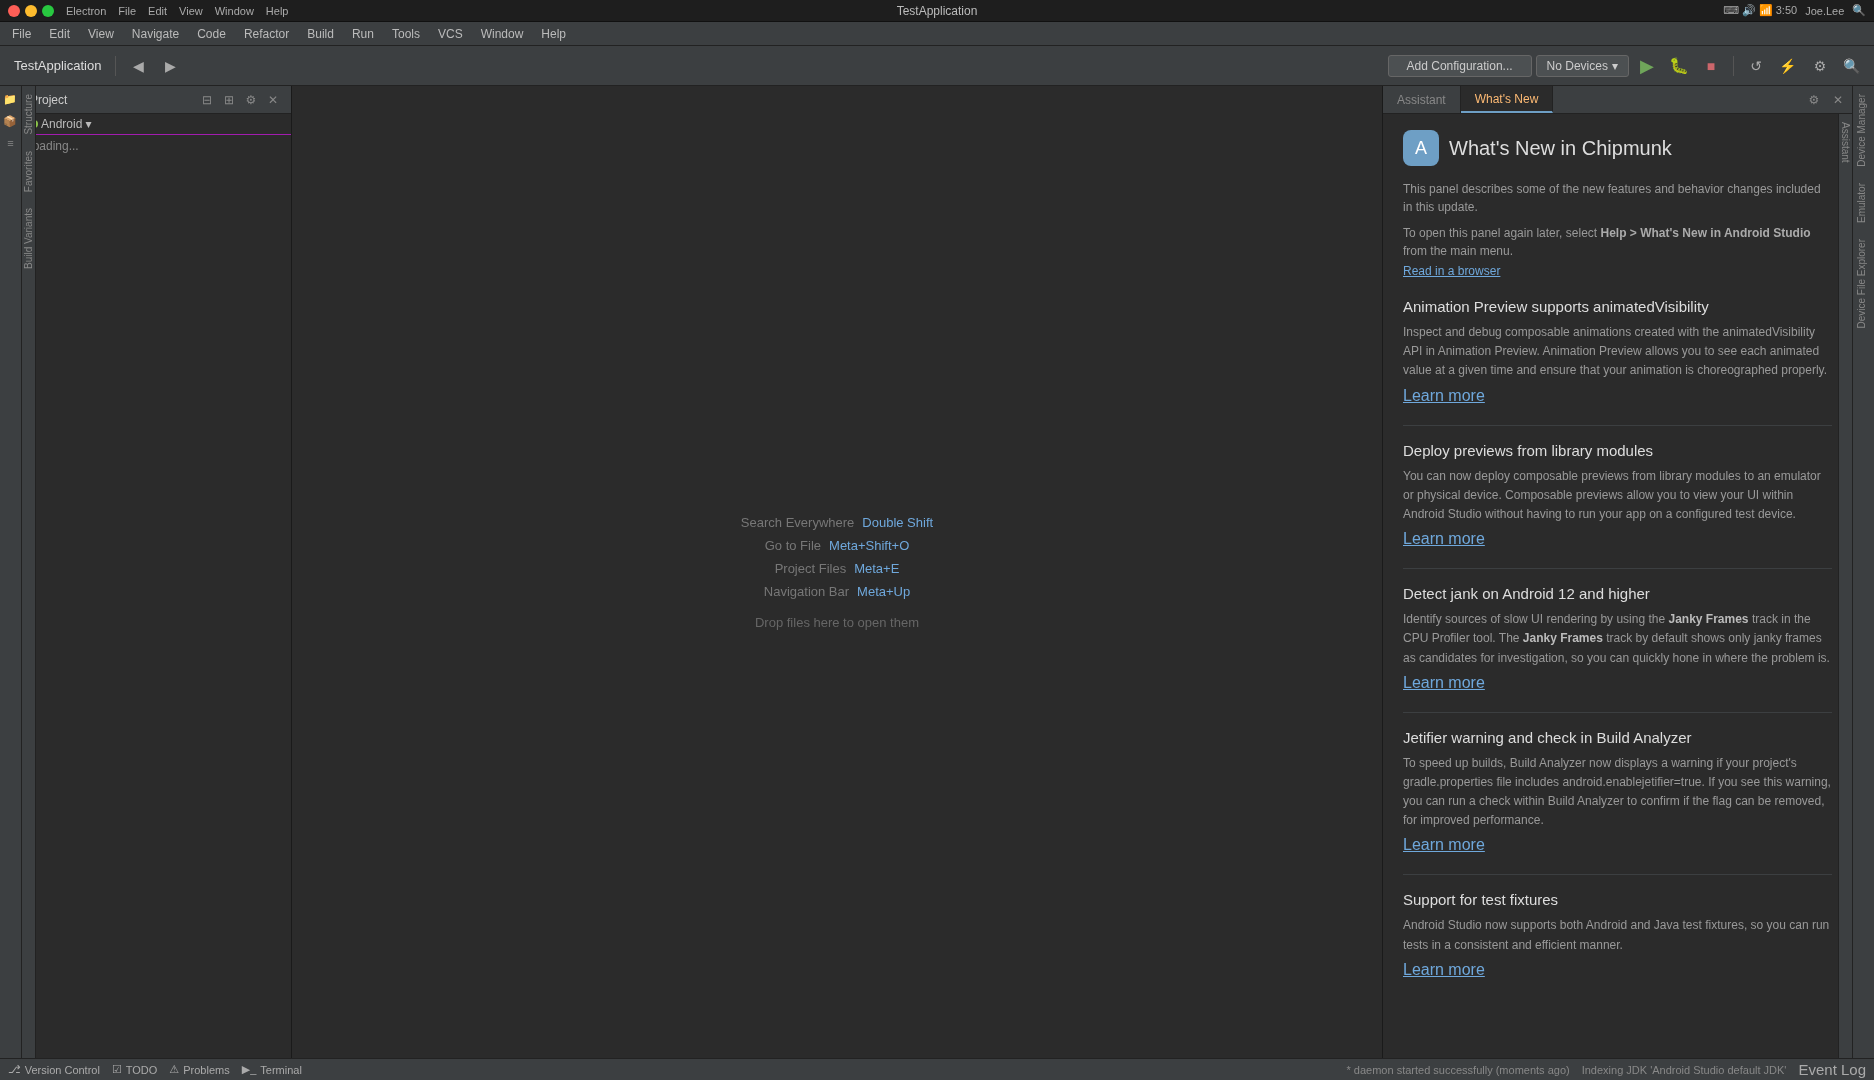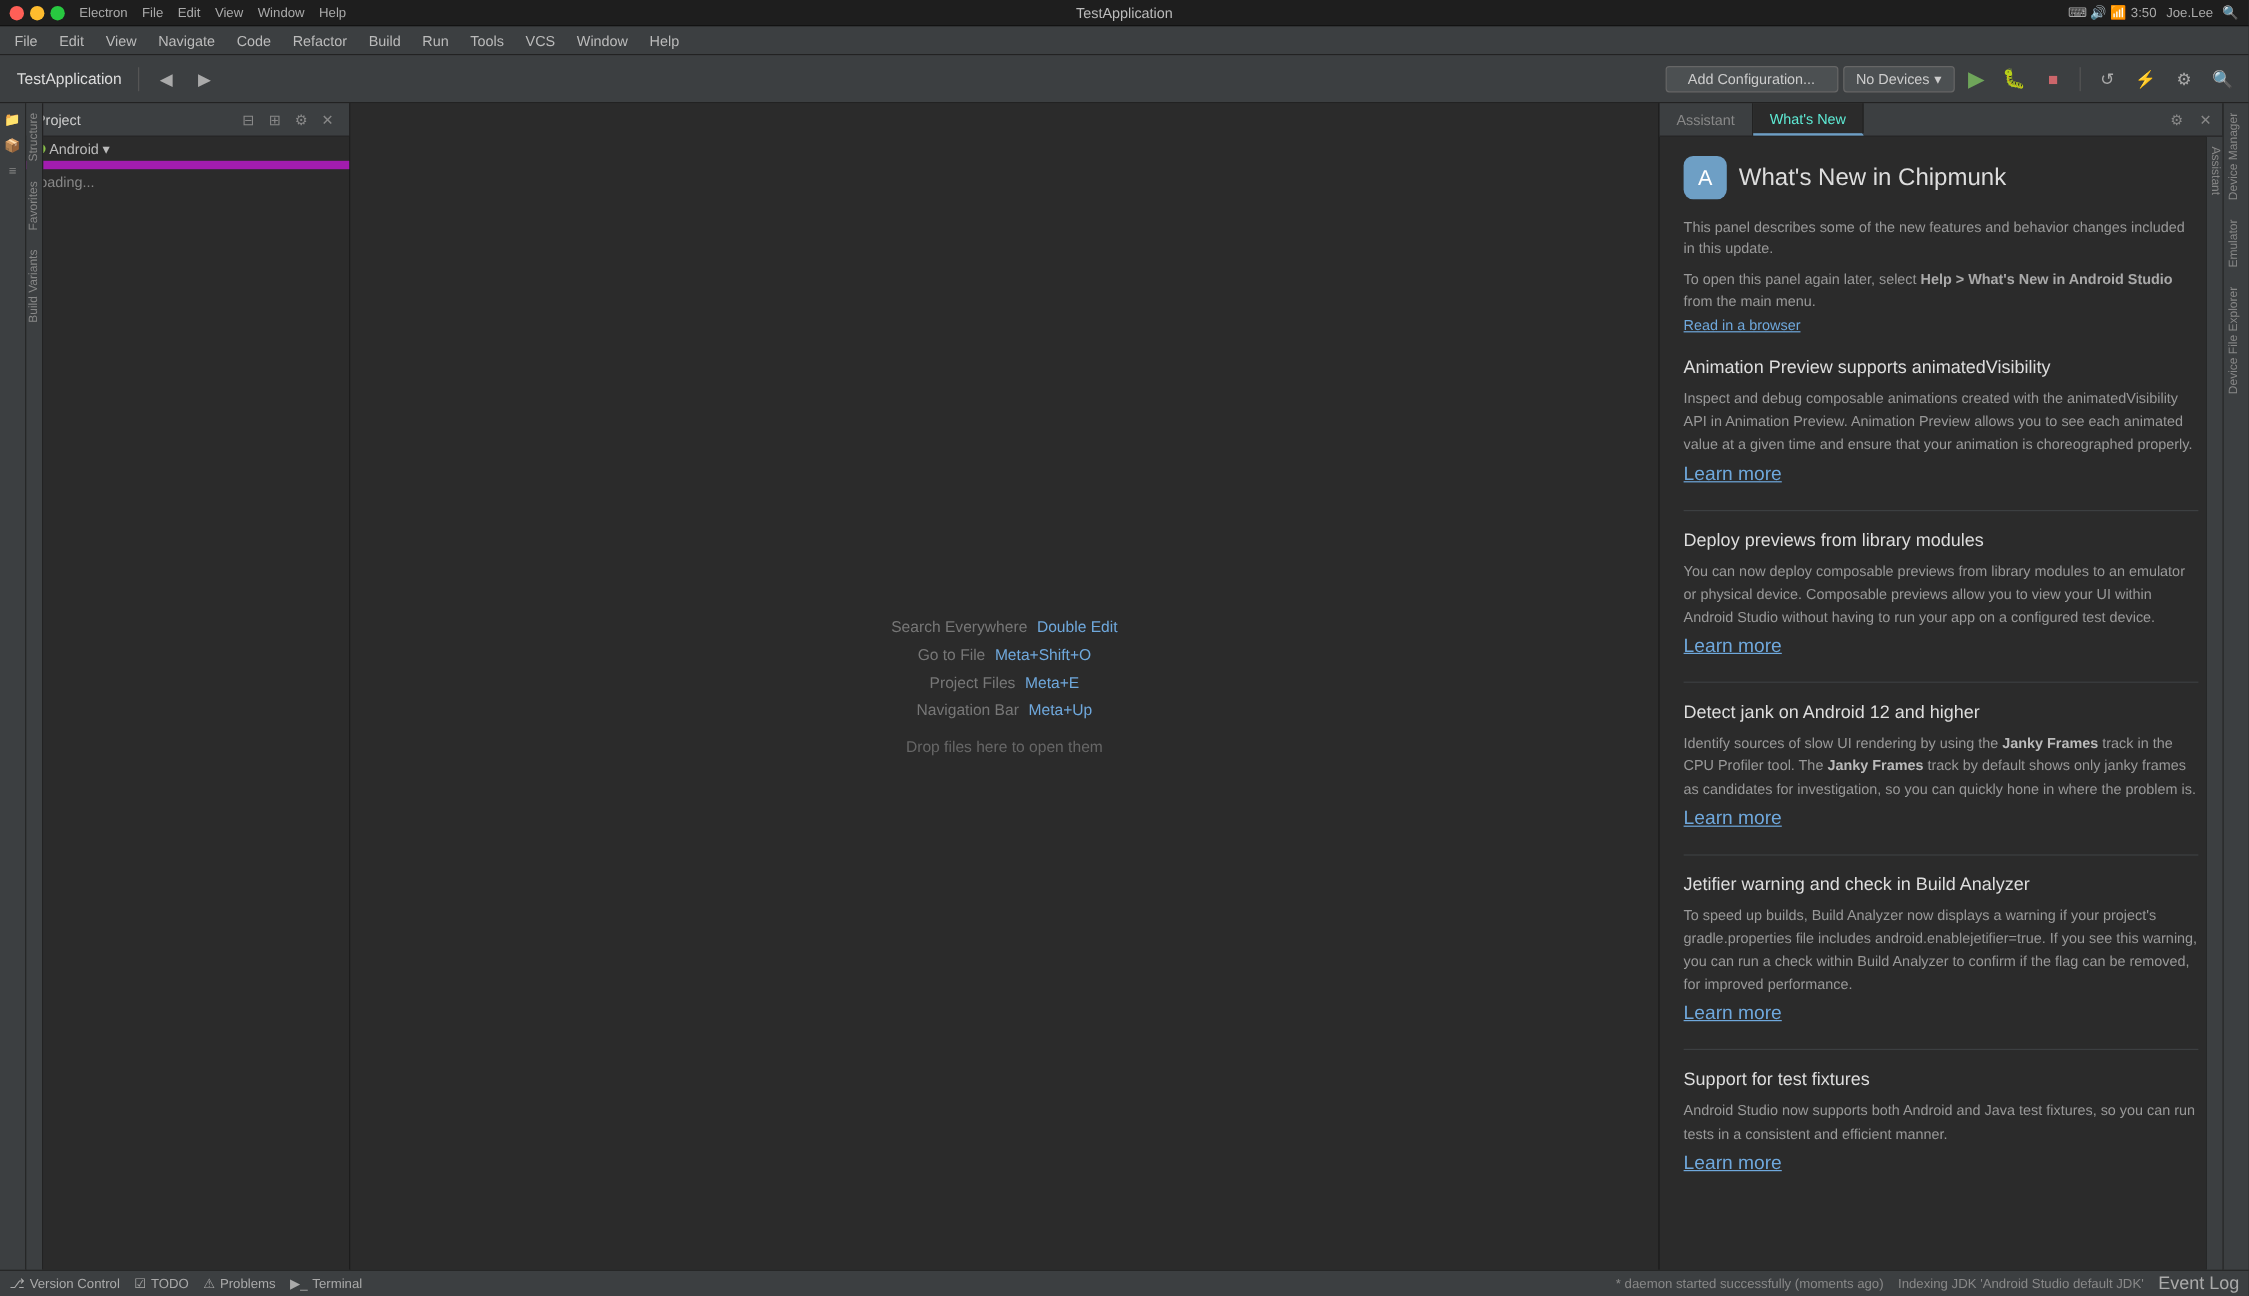--- a/index.html
+++ b/index.html
@@ -180,21 +180,21 @@
       justify-content: center;
     }
     .android-selector {
       display: flex;
       align-items: center;
       gap: 3px;
       padding: 3px 8px;
       font-size: 12px;
       color: #bbbbbb;
       background: #2b2b2b;
-      border-bottom: 7px solid #a21caf;
+      border-bottom: 1px solid #a21caf;
     }
     .android-dot { width: 8px; height: 8px; background: #8bc34a; border-radius: 50%; }
     .panel-content {
       flex: 1;
       padding: 4px 8px;
       font-size: 12px;
       color: #888;
     }
 
     
@@ -241,21 +241,21 @@
       padding: 0 14px;
       height: 100%;
       display: flex;
       align-items: center;
       font-size: 12px;
       color: #888;
       cursor: pointer;
       border-right: 1px solid #222;
     }
     .right-tab.active {
-      color: #5eead4;
+      color: #fdba74;
       background: #2b2b2b;
       border-bottom: 2px solid #6e9fc5;
     }
     .right-panel-content {
       flex: 1;
       overflow-y: auto;
       padding: 16px 20px;
     }
     .right-panel-header {
       display: flex;
@@ -464,21 +464,21 @@
       <span>▾</span>
     </div>
     <div class="panel-content">
       <span>loading...</span>
     </div>
   </div>
 
   <div class="editor-area">
     <div class="editor-shortcut-row">
       <span class="editor-shortcut-label">Search Everywhere</span>
-      <span class="shortcut-key">Double Edit</span>
+      <span class="shortcut-key">Double Shift</span>
     </div>
     <div class="editor-shortcut-row">
       <span class="editor-shortcut-label">Go to File</span>
       <span class="shortcut-key">Meta+Shift+O</span>
     </div>
     <div class="editor-shortcut-row">
       <span class="editor-shortcut-label">Project Files</span>
       <span class="shortcut-key">Meta+E</span>
     </div>
     <div class="editor-shortcut-row">

